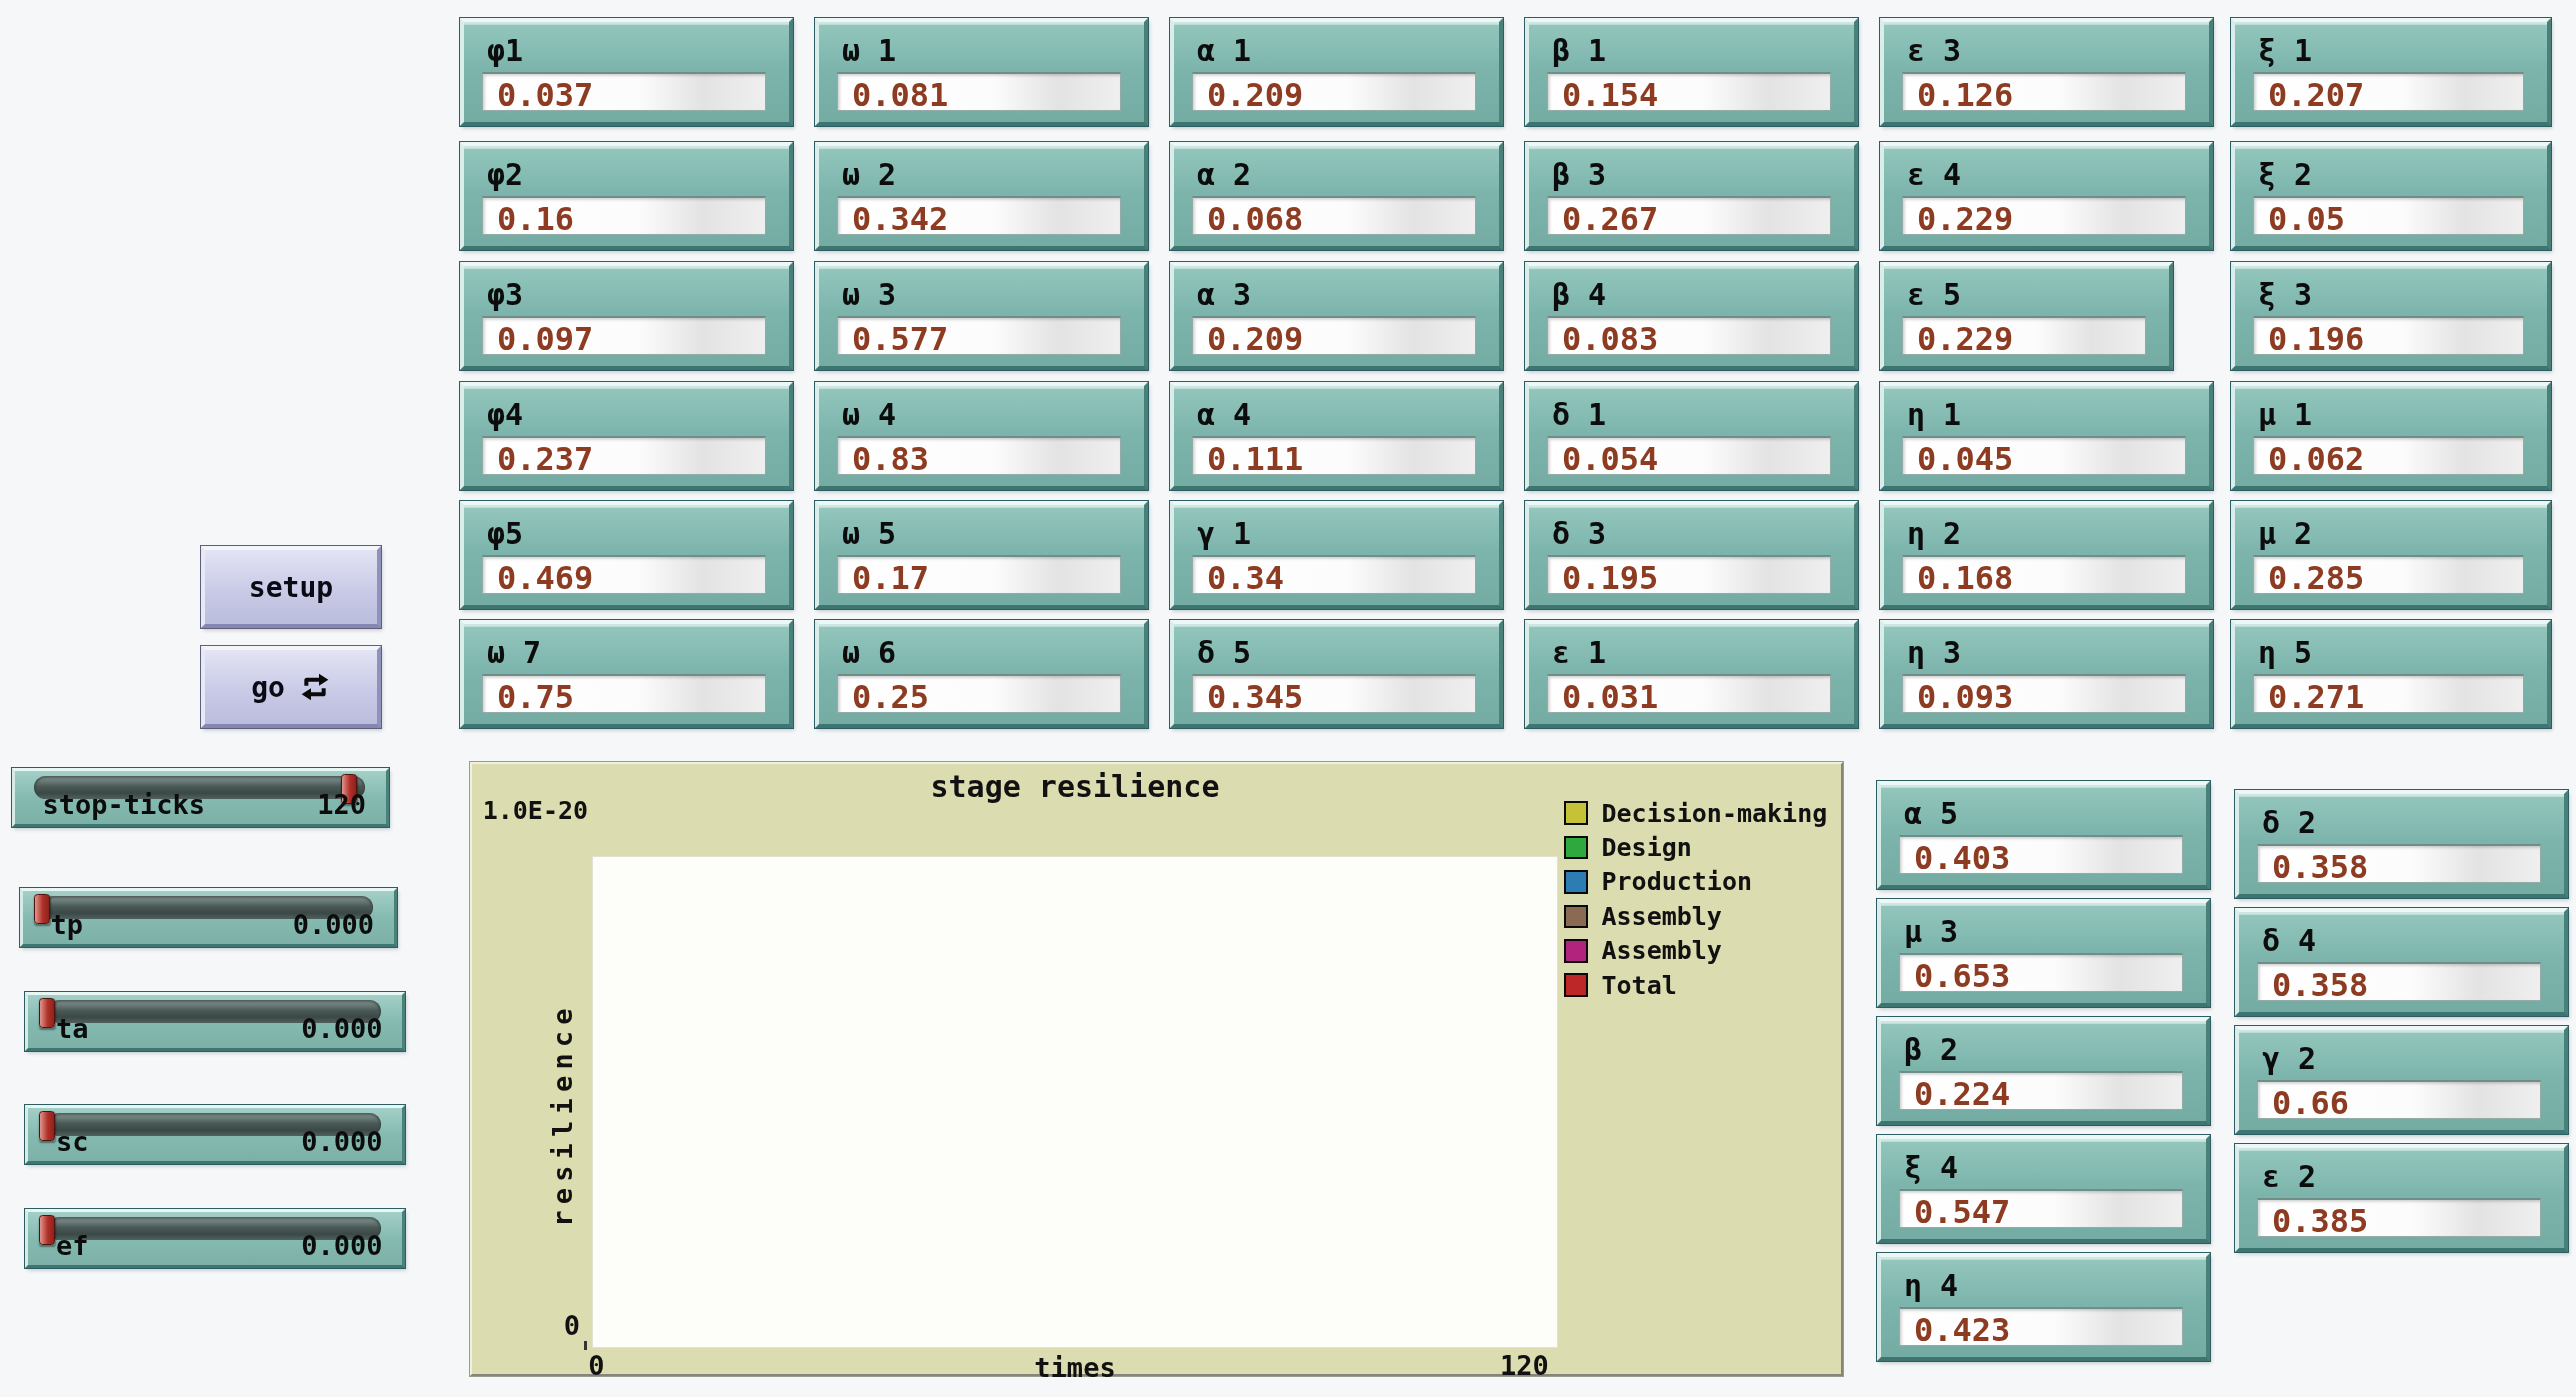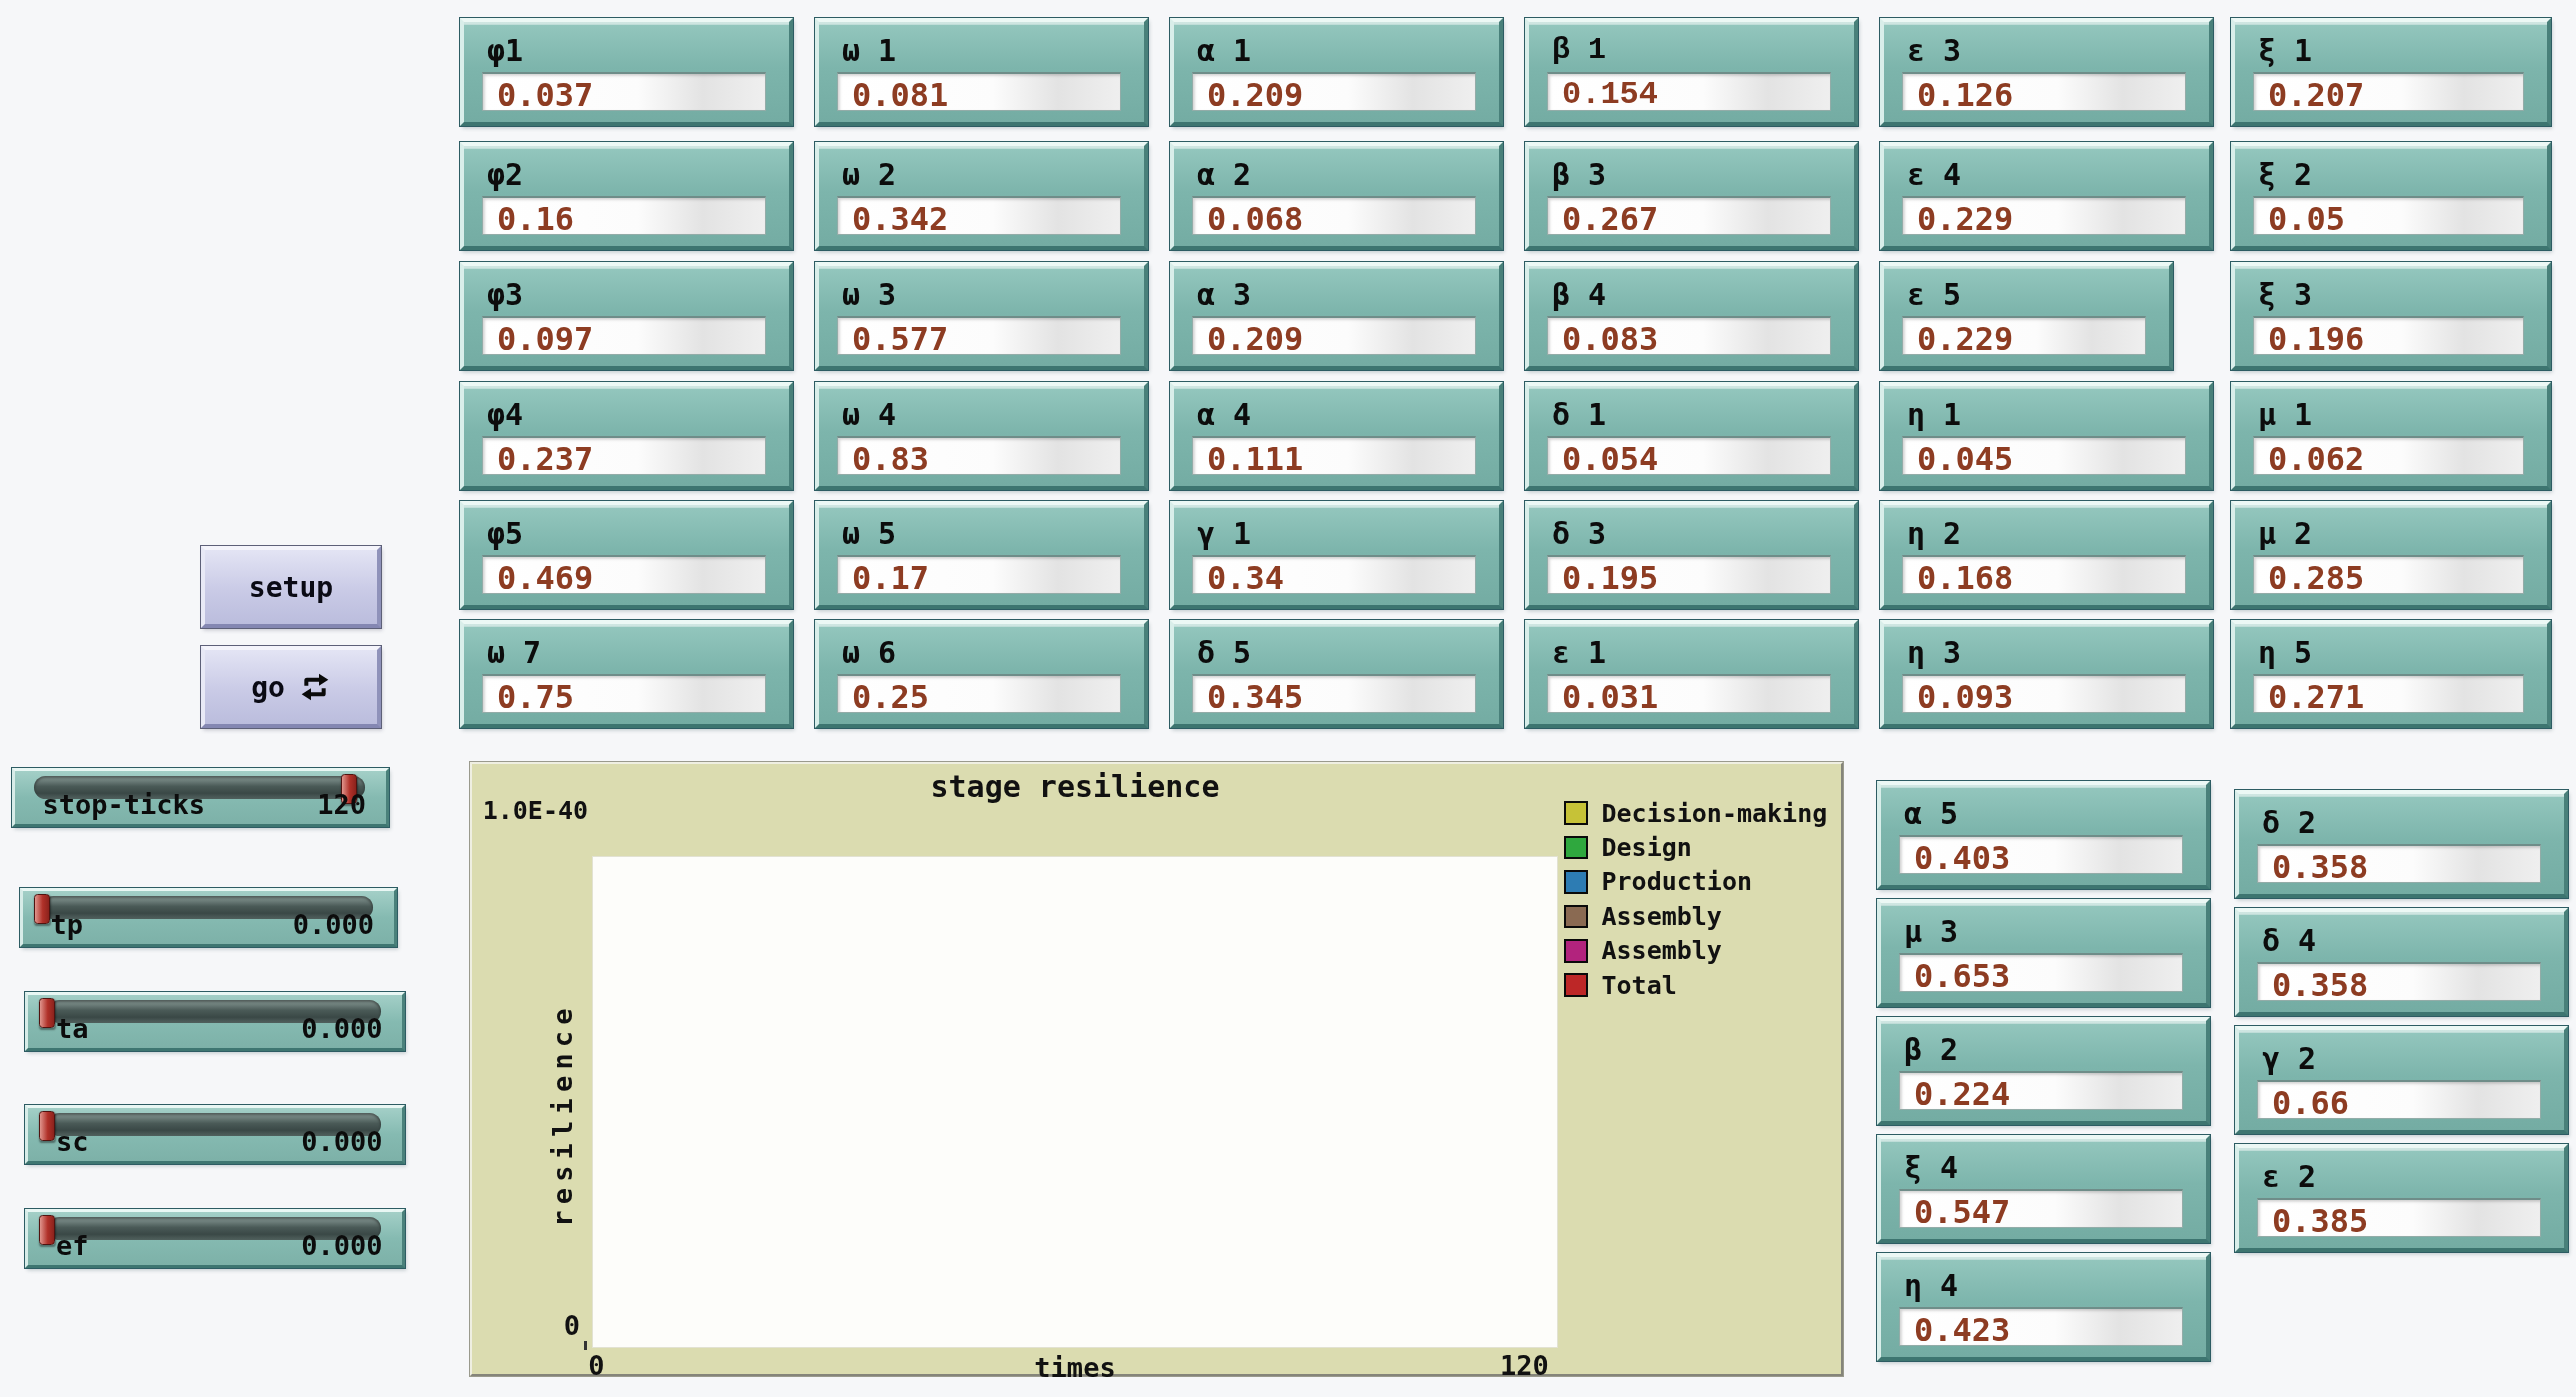--- a/index.html
+++ b/index.html
@@ -92,21 +92,21 @@
         </div>
       </div>
 
       <div class="ibox" style="left: 1154px; top: 18px; width: 333px; height: 108px;">
         <span class="ibox-label">α 1</span>
         <div class="ibox-field">
           <span class="ibox-value">0.209</span>
         </div>
       </div>
 
-      <div class="ibox" style="left: 1509px; top: 18px; width: 333px; height: 108px; font-family: Liberation Mono, monospace;">
+      <div class="ibox" style="left: 1509px; top: 18px; width: 333px; height: 108px;">
         <span class="ibox-label">β 1</span>
         <div class="ibox-field">
           <span class="ibox-value">0.154</span>
         </div>
       </div>
 
       <div class="ibox" style="left: 1864px; top: 18px; width: 333px; height: 108px;">
         <span class="ibox-label">ε 3</span>
         <div class="ibox-field">
           <span class="ibox-value">0.126</span>
@@ -446,21 +446,21 @@
     <div class="track"></div>
     <div class="handle" style="left: 3%;"></div>
     <div class="srow">
       <span>ef</span>
       <span>0.000</span>
     </div>
   </div>
 
   <div class="plot-panel">
     <div class="plot-title">stage resilience</div>
-    <div class="ymax-label">1.0E-40</div>
+    <div class="ymax-label">1.0E-20</div>
     <div class="yaxis-label">resilience</div>
     <div class="ymin-label">0</div>
     <div class="plot-area"></div>
     <div class="axis-tick"></div>
     <div class="xmin-label">0</div>
     <div class="xaxis-label">times</div>
     <div class="xmax-label">120</div>
     <div class="legend">
 
         <div class="legend-item">

